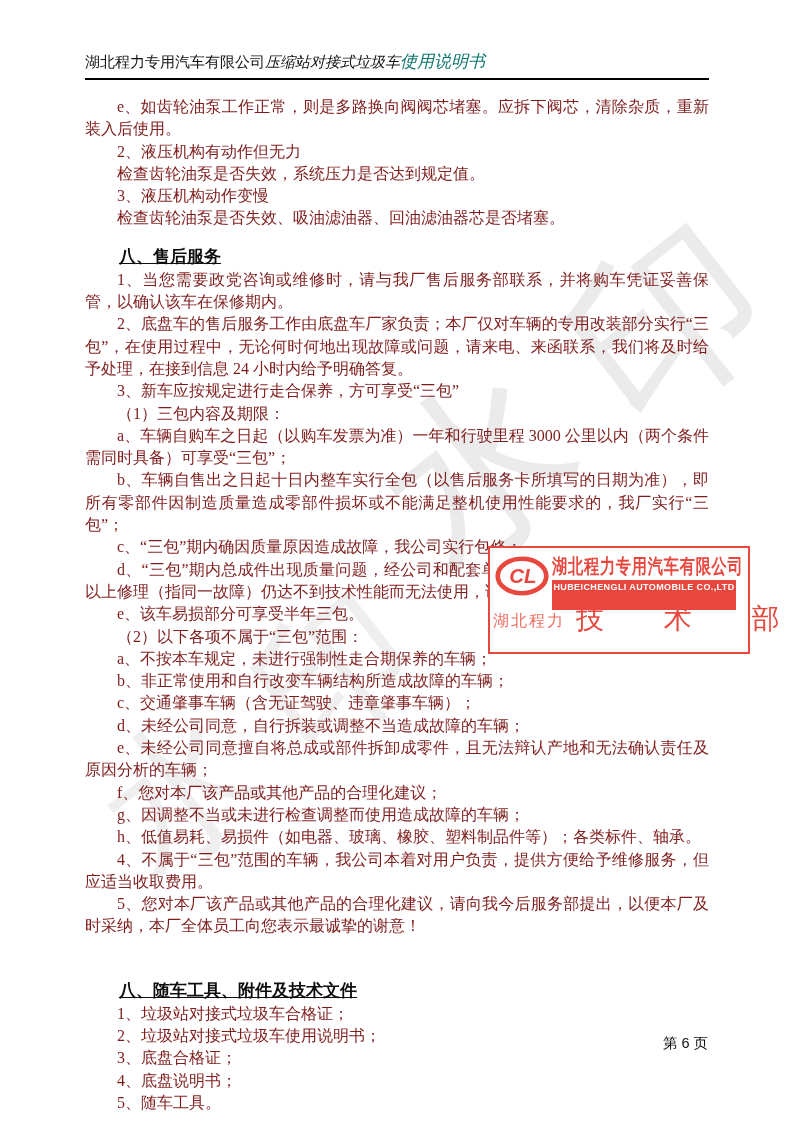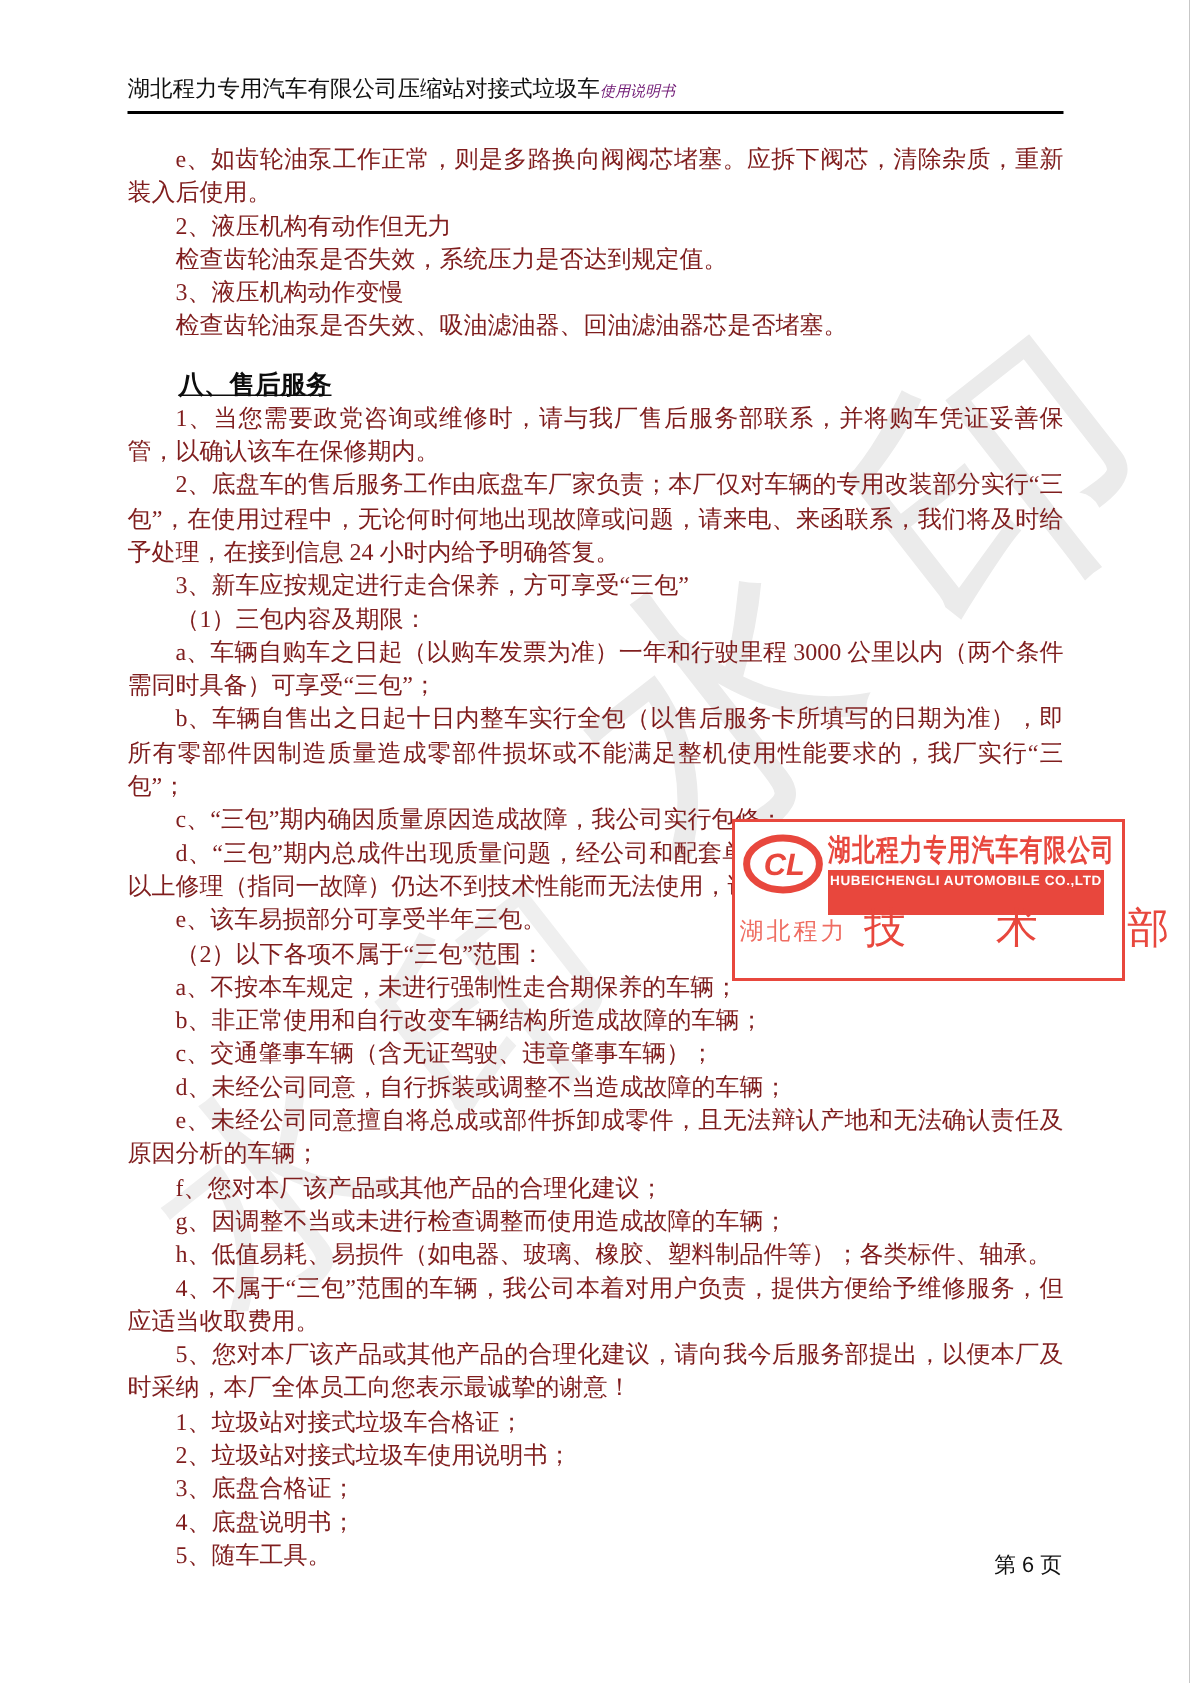--- a/index.html
+++ b/index.html
@@ -26,22 +26,22 @@
 
   
   .hdr {
     position:absolute; z-index:1;
     left:85px; right:84px; top:50px;
     border-bottom:2px solid #000;
     padding-bottom:5px;
     white-space:nowrap;
   }
   .hdr .t1 { font-size:15px; color:#111; }
-  .hdr .t2 { font-size:15px; color:#111; }
-  .hdr .t3 { font-size:10px; font-style:italic; color:#701a75; }
+  .hdr .t2 { font-size:15px; font-style:italic; color:#111; }
+  .hdr .t3 { font-size:17px; font-style:italic; color:#0f766e; }
 
   
   .doc-body {
     position:absolute; z-index:1;
     left:85px; top:96px; width:624px;
   }
   .blk-p {
     margin:0; text-indent:2em;
     font-size:16px; line-height:22.3px;
     font-family:"Liberation Serif","DejaVu Serif",serif;
@@ -129,20 +129,21 @@
       <p class="blk-p">a、不按本车规定，未进行强制性走合期保养的车辆；</p>
       <p class="blk-p">b、非正常使用和自行改变车辆结构所造成故障的车辆；</p>
       <p class="blk-p">c、交通肇事车辆（含无证驾驶、违章肇事车辆）；</p>
       <p class="blk-p">d、未经公司同意，自行拆装或调整不当造成故障的车辆；</p>
       <p class="blk-p">e、未经公司同意擅自将总成或部件拆卸成零件，且无法辩认产地和无法确认责任及原因分析的车辆；</p>
       <p class="blk-p">f、您对本厂该产品或其他产品的合理化建议；</p>
       <p class="blk-p">g、因调整不当或未进行检查调整而使用造成故障的车辆；</p>
       <p class="blk-p">h、低值易耗、易损件（如电器、玻璃、橡胶、塑料制品件等）；各类标件、轴承。</p>
       <p class="blk-p">4、不属于“三包”范围的车辆，我公司本着对用户负责，提供方便给予维修服务，但应适当收取费用。</p>
       <p class="blk-p">5、您对本厂该产品或其他产品的合理化建议，请向我今后服务部提出，以便本厂及时采纳，本厂全体员工向您表示最诚挚的谢意！</p>
+      <p class="blk-h gap2">八、随车工具、附件及技术文件</p>
       <p class="blk-p">1、垃圾站对接式垃圾车合格证；</p>
       <p class="blk-p">2、垃圾站对接式垃圾车使用说明书；</p>
       <p class="blk-p">3、底盘合格证；</p>
       <p class="blk-p">4、底盘说明书；</p>
       <p class="blk-p">5、随车工具。</p>
     </div>
 
   <div class="stamp">
     <svg class="stamp-logo" viewBox="0 0 60 46">
       <ellipse cx="30" cy="23" rx="26" ry="18.5" fill="none" stroke="#e8473d" stroke-width="5"></ellipse>

